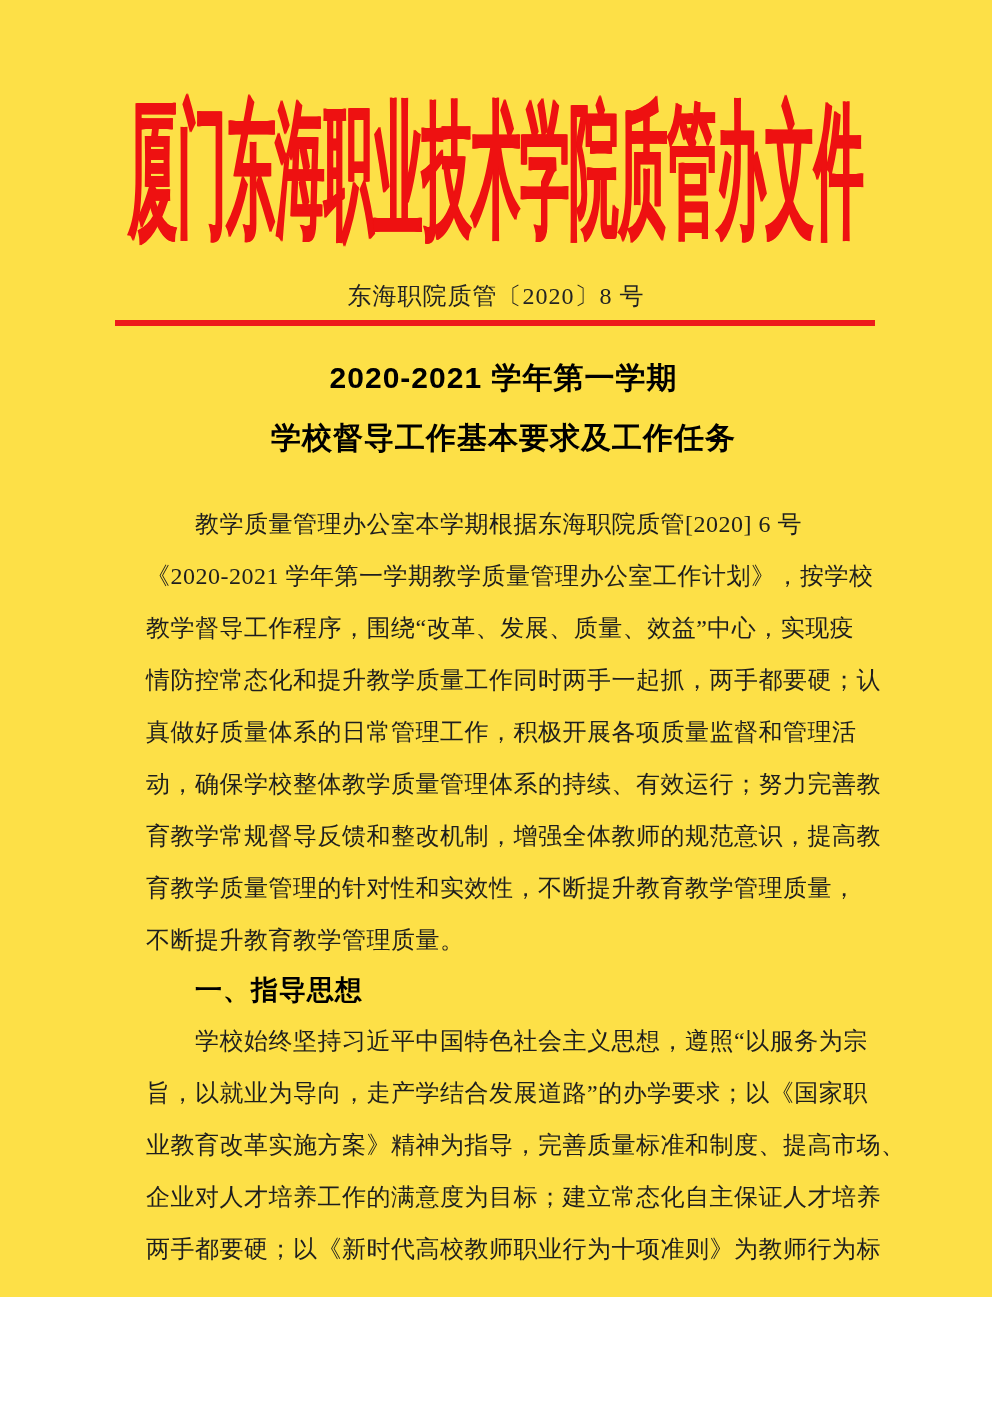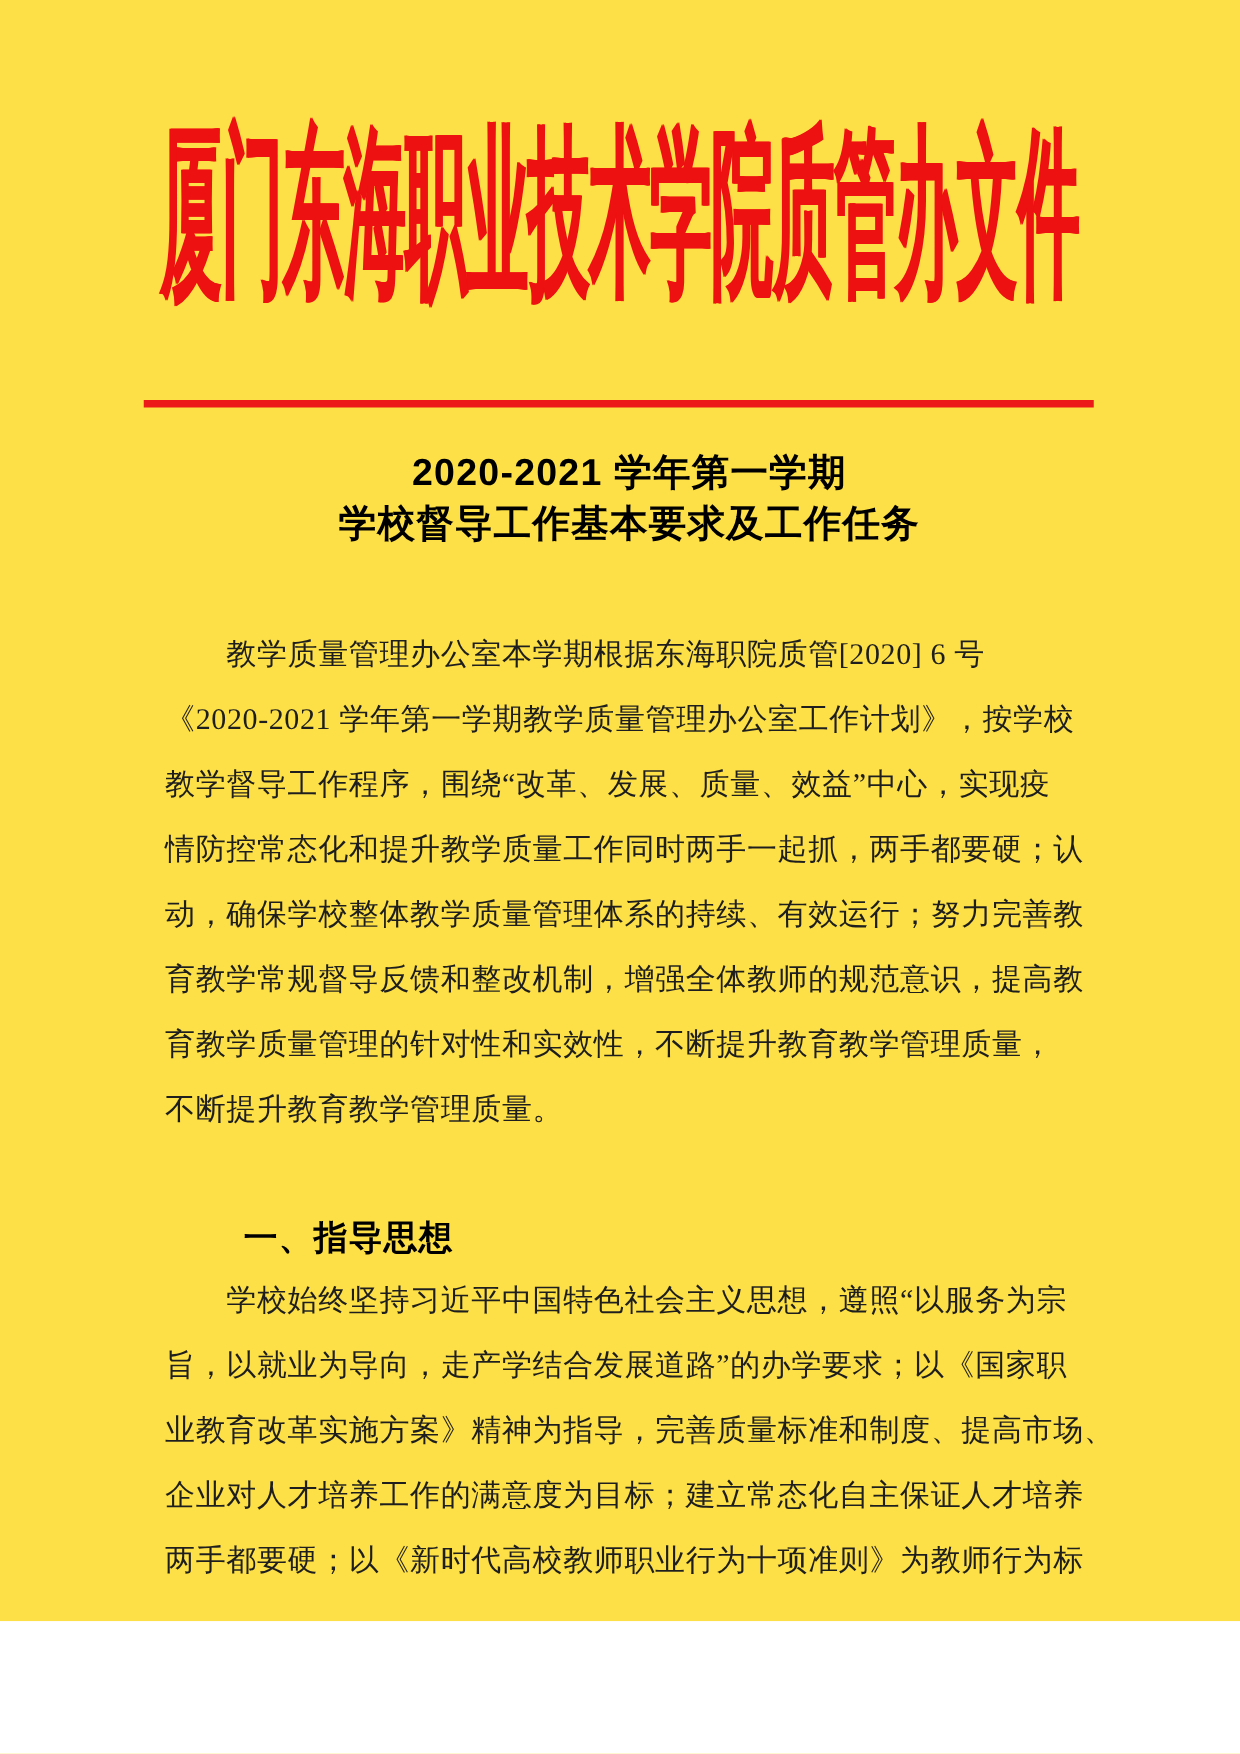--- a/index.html
+++ b/index.html
@@ -62,25 +62,25 @@
     left: 0; width: 100%;
     text-align: center;
     font-size: 30px;
     font-weight: bold;
     color: #000;
     font-family: "Liberation Sans", "DejaVu Sans", sans-serif;
     letter-spacing: 1px;
     padding-left: 15px;
   }
   #title1 { top: 358px; }
-  #title2 { top: 399px; font-family: Liberation Serif, serif; }
+  #title2 { top: 418px; font-family: Liberation Serif, serif; }
 
   
   .para {
-    left: 132px;
+    left: 146px;
     width: 718px;
     color: var(--body-ink);
   }
   #p1 { top: 498px; }
   #p2 { top: 1015px; }
   .bline {
     height: 52px;
     line-height: 52px;
     font-size: 24px;
     white-space: nowrap;
@@ -101,32 +101,34 @@
 </style>
 </head>
 <body>
 
 <div id="page">
 
   <div id="banner" class="abs">
     <span class="banner-txt">厦门东海职业技术学院质管办文件</span>
   </div>
 
+  <div id="docnum" class="abs">东海职院质管〔2020〕8 号</div>
 
   <div id="rule" class="abs"></div>
 
   <div id="title1" class="abs doc-title">2020-2021 学年第一学期</div>
 
   <div id="title2" class="abs doc-title">学校督导工作基本要求及工作任务</div>
 
   <div id="p1" class="abs para">
     <div class="bline indent">教学质量管理办公室本学期根据东海职院质管[2020] 6 号</div>
     <div class="bline">《2020-2021 学年第一学期教学质量管理办公室工作计划》，按学校</div>
     <div class="bline">教学督导工作程序，围绕“改革、发展、质量、效益”中心，实现疫</div>
     <div class="bline">情防控常态化和提升教学质量工作同时两手一起抓，两手都要硬；认</div>
+    <div class="bline">真做好质量体系的日常管理工作，积极开展各项质量监督和管理活</div>
     <div class="bline">动，确保学校整体教学质量管理体系的持续、有效运行；努力完善教</div>
     <div class="bline">育教学常规督导反馈和整改机制，增强全体教师的规范意识，提高教</div>
     <div class="bline">育教学质量管理的针对性和实效性，不断提升教育教学管理质量，</div>
     <div class="bline">不断提升教育教学管理质量。</div>
   </div>
 
   <div id="heading1" class="abs">一、指导思想</div>
 
   <div id="p2" class="abs para">
     <div class="bline indent">学校始终坚持习近平中国特色社会主义思想，遵照“以服务为宗</div>

